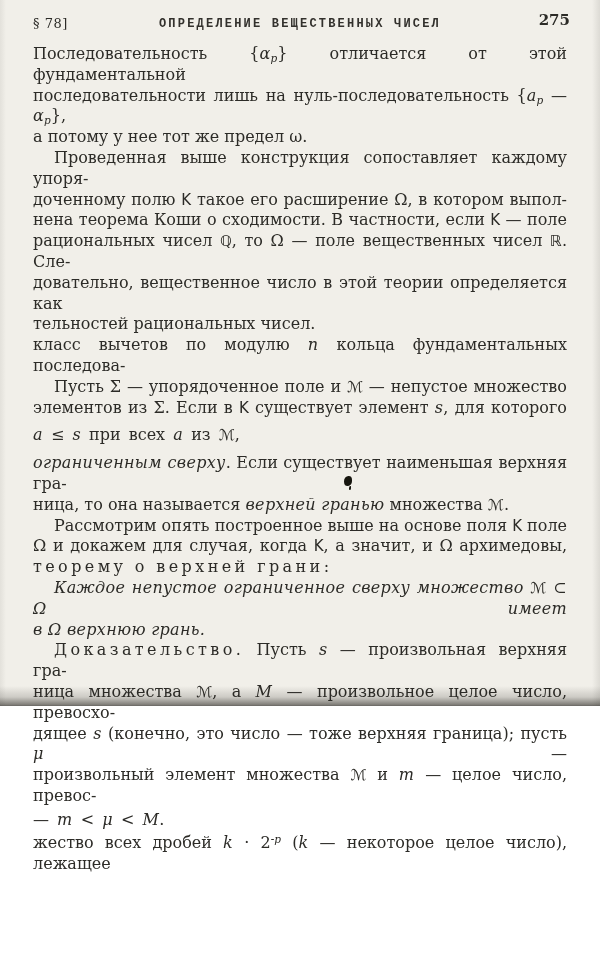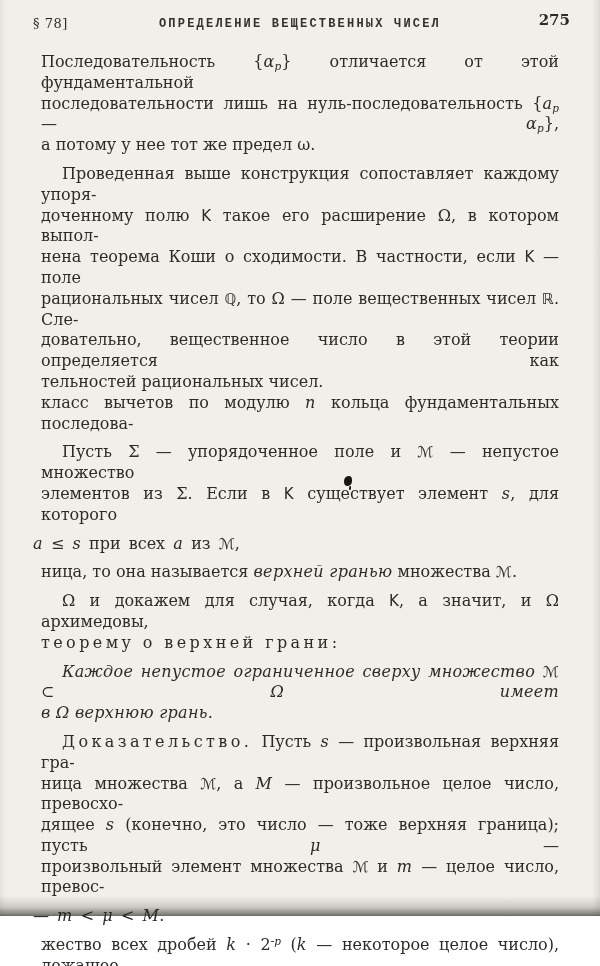--- a/index.html
+++ b/index.html
@@ -1,35 +1,35 @@
 <!DOCTYPE html>
 <html lang="ru"><head>
 <meta charset="utf-8">
 <style>
   html,body{margin:0;padding:0;}
   body{width:600px;height:966px;overflow:hidden;}
   .page{
-    position:relative;width:600px;height:916px;
+    position:relative;width:600px;height:706px;
     background:var(--paper,#f1efe9);
     color:var(--ink,#2c2b27);
     font-family:"DejaVu Serif","Liberation Serif",serif;
     font-size:16px;line-height:20.8px;
   }
   
   header{position:absolute;top:12px;left:0;right:0;height:20px;}
   .sec{position:absolute;left:33px;top:2px;font-size:13px;letter-spacing:.5px;}
   .title{
     position:absolute;left:0;right:0;top:2px;text-align:center;
     font-family:Liberation Mono, monospace;
     font-size:12px;font-weight:700;letter-spacing:2.2px;color:#33312d;
   }
   .pnum{position:absolute;right:30px;top:-2px;font-size:15px;font-weight:700;}
   
   main{position:absolute;top:44px;left:33px;width:534px;}
-  .para{margin:8px;}
+  .para{margin:0;}
   .line{text-align:justify;text-align-last:justify;}
   .line.last{text-align-last:auto;}
   .para.indent .line:first-child{text-indent:21px;}
   i{letter-spacing:.3px;}
   sub,sup{font-size:10.5px;font-style:italic;line-height:0;}
   sub{vertical-align:-0.25em;}
   sup{vertical-align:0.5em;}
   .sp{letter-spacing:3.4px;}
   .sf{font-family:"DejaVu Sans","Liberation Sans",sans-serif;font-size:15px;}
   .bb{font-family:"DejaVu Sans","Liberation Sans",sans-serif;font-size:15px;}
@@ -78,23 +78,25 @@
         <div class="line">довательно, вещественное число в этой теории определяется как</div>
         <div class="line last">тельностей рациональных чисел.</div>
         <div class="line">класс вычетов по модулю <i>n</i> кольца фундаментальных последова-</div>
       </div>
       <div class="para indent">
         <div class="line">Пусть Σ — упорядоченное поле и <span class="bb">ℳ</span> — непустое множество</div>
         <div class="line">элементов из Σ. Если в <span class="sf">K</span> существует элемент <i>s</i>, для которого</div>
       </div>
       <div class="eq wide"><span><i>a</i> ≤ <i>s</i> при всех <i>a</i> из <span class="bb">ℳ</span>,</span></div>
       <div class="para">
+        <div class="line"><i>ограниченным сверху</i>. Если существует наименьшая верхняя гра-</div>
         <div class="line last">ница, то она называется <i>верхней гранью</i> множества <span class="bb">ℳ</span>.</div>
       </div>
       <div class="para indent">
+        <div class="line">Рассмотрим опять построенное выше на основе поля <span class="sf">K</span> поле</div>
         <div class="line">Ω и докажем для случая, когда <span class="sf">K</span>, а значит, и Ω архимедовы,</div>
         <div class="line last"><span class="sp">теорему о верхней грани:</span></div>
       </div>
       <div class="para indent">
         <div class="line"><i>Каждое непустое ограниченное сверху множество <span class="bb">ℳ</span> ⊂ Ω имеет</i></div>
         <div class="line last"><i>в Ω верхнюю грань.</i></div>
       </div>
       <div class="para indent">
         <div class="line"><span class="sp">Доказательство.</span> Пусть <i>s</i> — произвольная верхняя гра-</div>
         <div class="line">ница множества <span class="bb">ℳ</span>, а <i>M</i> — произвольное целое число, превосхо-</div>

